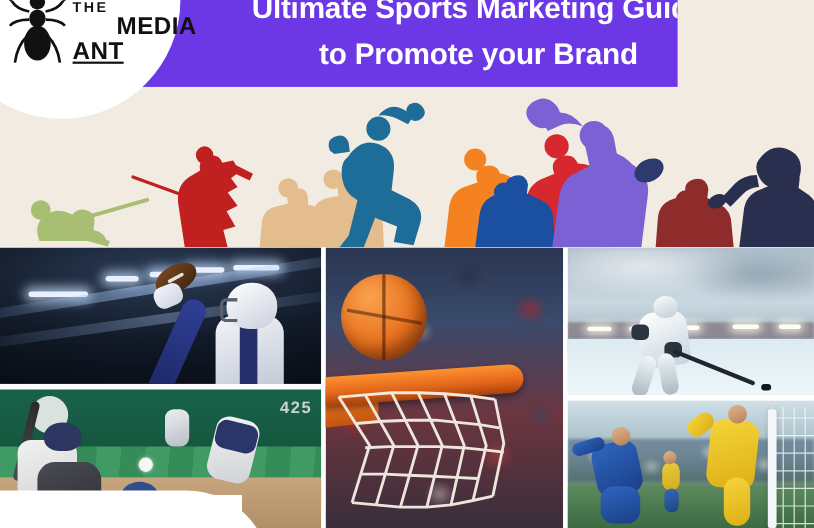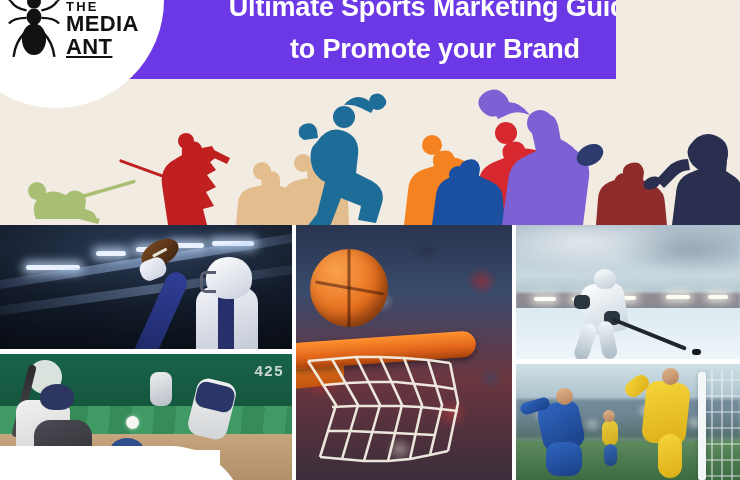--- a/index.html
+++ b/index.html
@@ -35,21 +35,21 @@
   .logo-wrap{
     position:absolute; left:6px; top:-14px; width:150px; height:86px;
     z-index:8; display:flex; align-items:center; gap:4px;
   }
   .ant-icon{ width:56px; height:78px; flex:0 0 auto; }
   .logo-words{
     display:flex; flex-direction:column; justify-content:center;
     line-height:1.02; color:#111111; font-weight:bold;
   }
   .logo-the{ font-size:13px; letter-spacing:2.2px; }
-  .logo-media{ font-size:22px; letter-spacing:0.4px; }
+  .logo-media{ font-size:22px; letter-spacing:0.4px;margin-left:40px; }
   .logo-ant{ font-size:22px; letter-spacing:0.4px;text-decoration:underline; }
 
   
   .silhouettes{
     position:absolute; left:0; top:79px; width:740px; height:146px;
     background:#F2EBE2; overflow:hidden; z-index:2;
   }
   .silhouettes svg{ position:absolute; left:0; bottom:0; }
 
   

